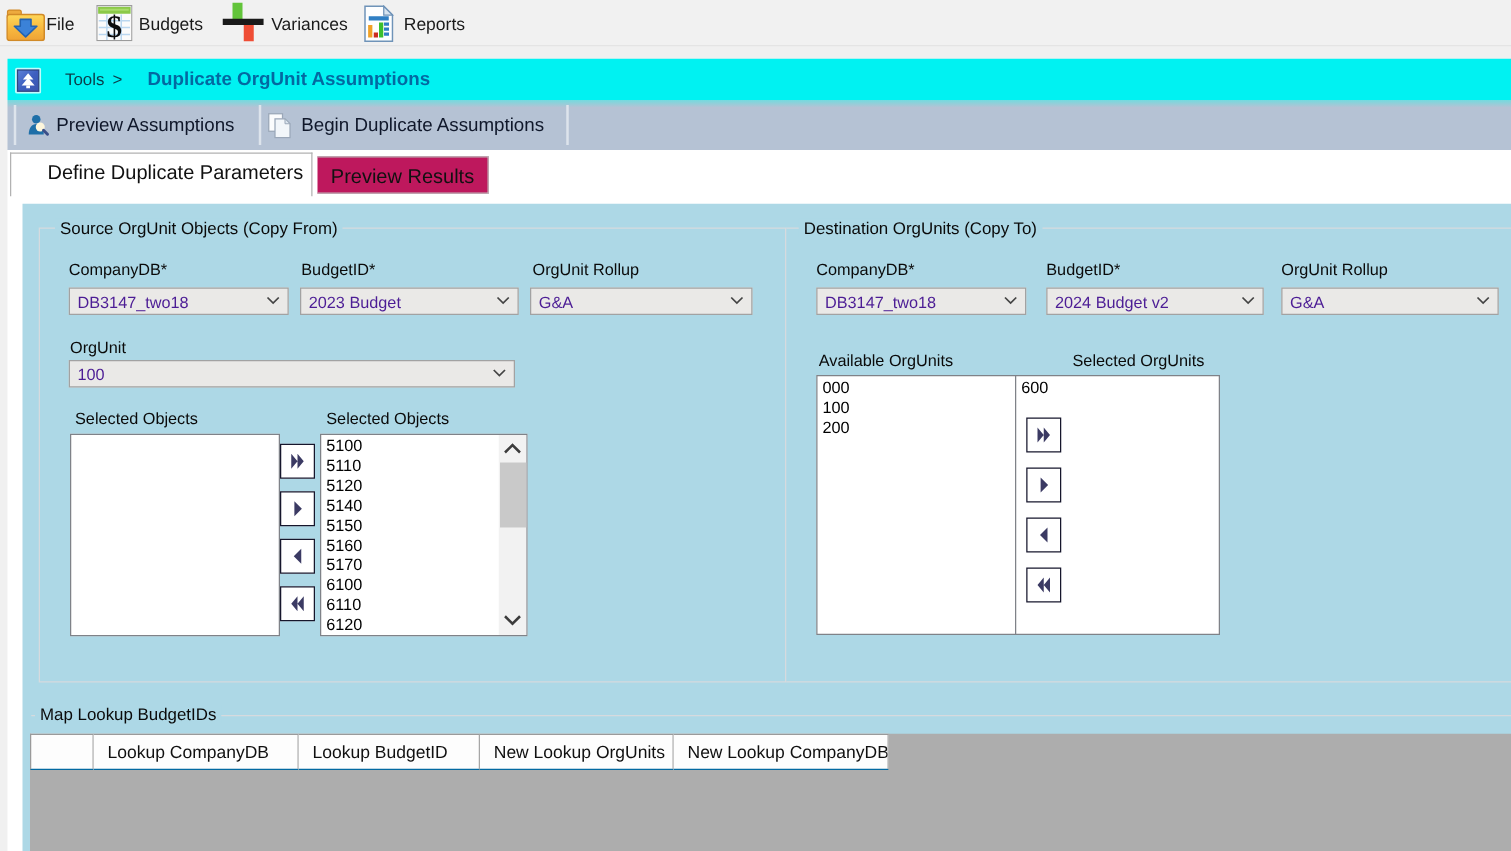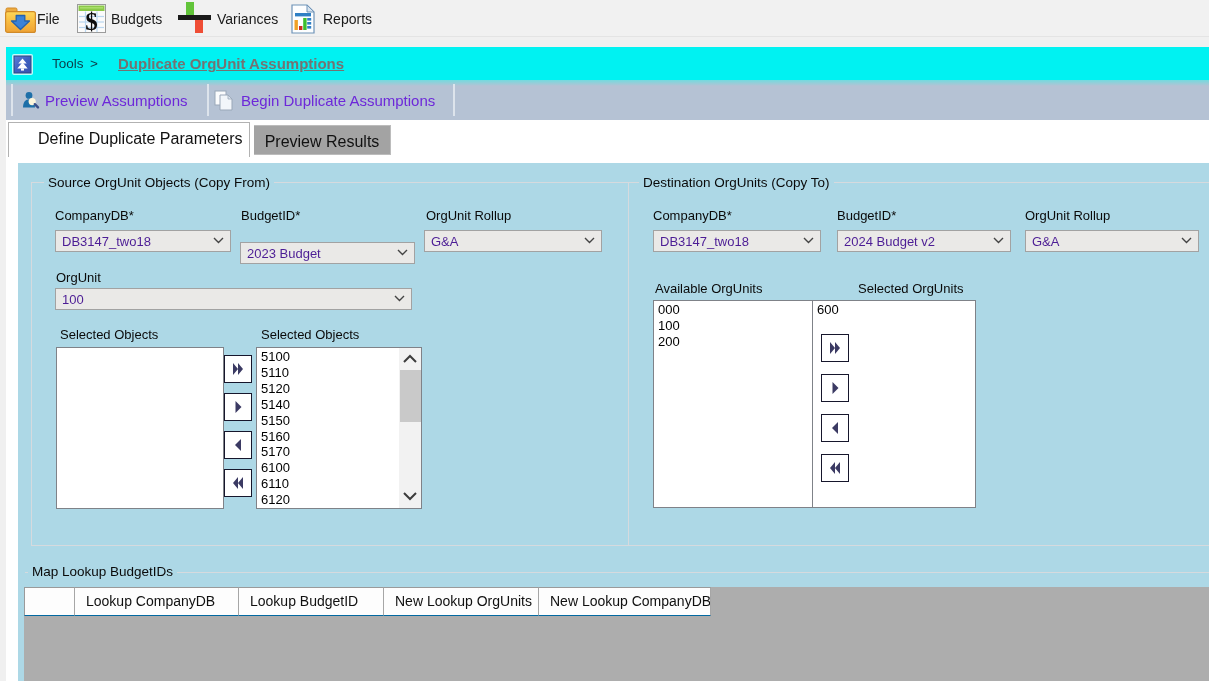--- a/index.html
+++ b/index.html
@@ -8,26 +8,26 @@
 .abs { position:absolute; }
 
 #menubar { position:absolute; left:0; top:0; width:1209px; height:37px;
   background:#f1f1f1; border-bottom:1px solid #e4e4e4; }
 .mlabel { position:absolute; font-size:14px; color:#1a1a1a; top:11px; }
 
 #cyan { position:absolute; left:6px; top:47px; width:1203px; height:33px; background:#00f2f2; }
 
 #toolbar { position:absolute; left:6px; top:80px; width:1203px; height:40px; background:linear-gradient(to bottom,#74dade 0px,#b5c2d4 6px,#b5c2d4 100%); }
 .tsep { position:absolute; width:2px; top:84px; height:32px; background:#dde4ec; }
-.tbtxt { position:absolute; top:92px; font-size:15px; color:#6d28d9; }
+.tbtxt { position:absolute; top:92px; font-size:15px; color:#0f172a; }
 
 #tabzone { position:absolute; left:6px; top:120px; width:1203px; height:561px; background:#ffffff; }
 .tab1 { position:absolute; left:8px; top:122px; width:242px; height:35px; background:#ffffff;
   border:1px solid #b2b2b2; border-bottom:none; z-index:3; }
-.tab2 { position:absolute; left:254px; top:125px; width:137px; height:30px; background:#a3a3a3;
+.tab2 { position:absolute; left:254px; top:125px; width:137px; height:30px; background:#be185d;
   border:1px solid #bcbcbc; border-left:none; z-index:2; }
 .tabtxt { font-size:16px; color:#111; text-align:center; display:block; margin-top:7px; }
 .tab1 .tabtxt { margin-top:7px; text-align:left; padding-left:29px; }
 
 #blue { position:absolute; left:18px; top:163px; width:1191px; height:518px; background:#add8e6; }
 .group { position:absolute; border:1px solid #d6dade; }
 .gtitle { position:absolute; top:-8px; font-size:13.5px; color:#0a0a0a; background:#add8e6; padding:0 4px; white-space:nowrap;}
 .lbl { position:absolute; font-size:13px; color:#0a0a0a; white-space:nowrap; }
 .dd { position:absolute; height:22px; background:#eae9e7; border:1px solid #a2a2a2; }
 .dd span.v { position:absolute; left:6px; top:3px; font-size:13px; color:#4c1d95; white-space:nowrap;}
@@ -103,21 +103,21 @@
         <stop offset="1" stop-color="#3a55ae"></stop>
   </linearGradient>
     </defs>
   <rect x="2" y="2" width="17" height="17" fill="url(#cbg)" stroke="#2e437f" stroke-width="1"></rect>
   <path d="M10.5,4.5 l4.2,5 h-8.4 z" fill="#ffffff"></path>
   <path d="M10.5,8.2 l5.2,6.2 h-10.4 z" fill="#ffffff"></path>
   <rect x="9" y="14.4" width="3" height="2.2" fill="#ffffff"></rect>
 </svg>
 <span class="abs" style="left:52px; top:56px; font-size:13.5px; color:#0b3d4a;">Tools</span>
 <span class="abs" style="left:90px; top:56px; font-size:13.5px; color:#0b3d4a;">&gt;</span>
-<span class="abs" style="left:118px; top:55px; font-size:15px; font-weight:bold; color:#737373;text-decoration:underline;">Duplicate OrgUnit Assumptions</span>
+<span class="abs" style="left:118px; top:55px; font-size:15px; font-weight:bold; color:#0369a1;">Duplicate OrgUnit Assumptions</span>
 
 <div id="toolbar"></div>
 <div class="tsep" style="left:11px;"></div>
 <div class="tsep" style="left:207px;"></div>
 <div class="tsep" style="left:453px;"></div>
 <svg class="abs" style="left:21px; top:91px;" width="20" height="19" viewBox="0 0 20 19">
   <circle cx="8" cy="4.4" r="3.4" fill="#1e6fa8"></circle>
   <path d="M2,16.5 c0,-5.4 2.6,-8.3 6,-8.3 c3.4,0 6,2.9 6,8.3 z" fill="#1e6fa8"></path>
   <circle cx="11.2" cy="10.6" r="3.6" fill="#fdf6dc"></circle>
   <path d="M13.8,13.2 l3.2,3.2" stroke="#3c4f88" stroke-width="2.4" stroke-linecap="round"></path>
@@ -147,21 +147,21 @@
 <span class="lbl" style="left:55px; top:208px;">CompanyDB*</span>
 <span class="lbl" style="left:241px; top:208px;">BudgetID*</span>
 <span class="lbl" style="left:426px; top:208px;">OrgUnit Rollup</span>
 
 <div class="dd" style="left:55px; top:230px; width:176px;">
     <span class="v">DB3147_two18</span>
  <svg width="11" height="7" viewBox="0 0 11 7">
       <path d="M1,1 l4.5,4.5 L10,1" fill="none" stroke="#444" stroke-width="1.4"></path>
     </svg>
   </div>
-<div class="dd" style="left:240px; top:230px; width:175px;margin-top:12px;">
+<div class="dd" style="left:240px; top:230px; width:175px;">
     <span class="v">2023 Budget</span>
  <svg width="11" height="7" viewBox="0 0 11 7">
       <path d="M1,1 l4.5,4.5 L10,1" fill="none" stroke="#444" stroke-width="1.4"></path>
     </svg>
   </div>
 <div class="dd" style="left:424px; top:230px; width:178px;">
     <span class="v">G&amp;A</span>
  <svg width="11" height="7" viewBox="0 0 11 7">
       <path d="M1,1 l4.5,4.5 L10,1" fill="none" stroke="#444" stroke-width="1.4"></path>
     </svg>

